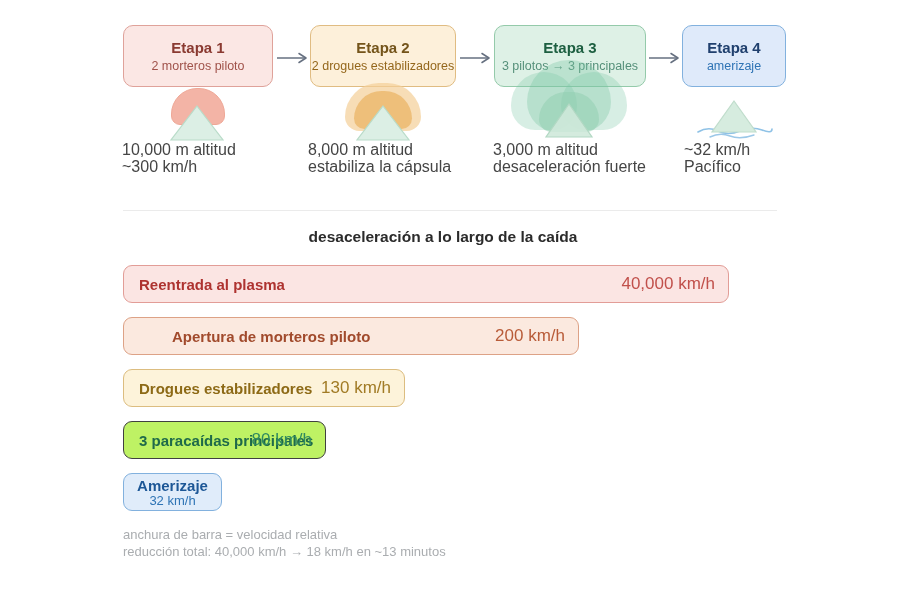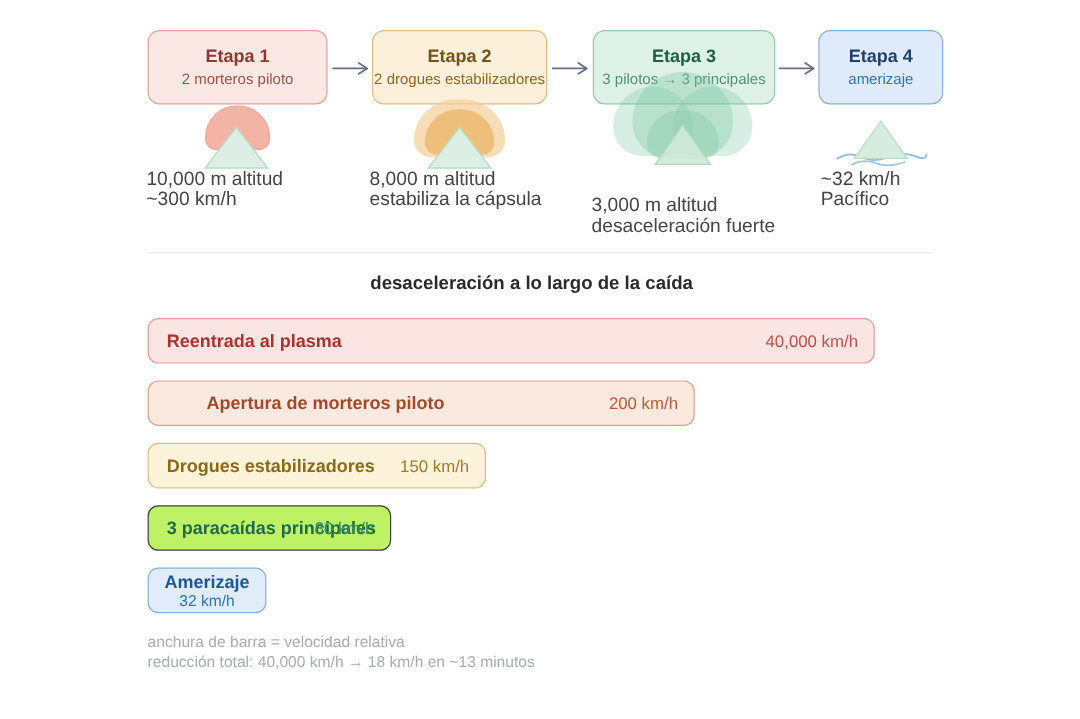--- a/index.html
+++ b/index.html
@@ -38,31 +38,31 @@
   .dome-green-right{left:561px;top:72px;width:66px;height:58px;background:#7cc6a4;opacity:.3;
     border-radius:33px 33px 24px 24px;}
   .dome-green-low{left:539px;top:92px;width:60px;height:40px;background:#8fceb0;opacity:.5;
     border-radius:30px 30px 14px 14px;}
   .capsule{position:absolute;z-index:4;}
   .t1{left:169px;top:104px;} .t2{left:355px;top:104px;} .t3{left:544px;top:102px;} .t4{left:710px;top:99px;}
   .waves{position:absolute;left:696px;top:122px;z-index:3;}
 
   
   .caption{position:absolute;top:141px;text-align:left;font-size:16px;line-height:17px;color:#454545;z-index:2;}
-  .c1{left:122px;width:150px;} .c2{left:308px;width:150px;} .c3{left:493px;width:154px;margin-top:22px;} .c4{left:684px;width:100px;}
+  .c1{left:122px;width:150px;} .c2{left:308px;width:150px;} .c3{left:493px;width:154px;} .c4{left:684px;width:100px;}
 
   .divider{position:absolute;top:210px;left:123px;width:654px;height:1px;background:#ebebeb;}
 
   
   .chart-title{position:absolute;top:228px;left:123px;width:640px;text-align:center;
     font-weight:600;font-size:15.5px;color:#2b2b2b;}
   .bar{position:absolute;left:123px;height:38px;border-radius:9px;box-sizing:border-box;
     display:flex;align-items:center;overflow:visible;}
   .bar-label{font-weight:bold;font-size:15px;padding-left:15px;white-space:nowrap;}
-  .bar-value{position:absolute;right:13px;font-size:14px;white-space:nowrap;}
+  .bar-value{position:absolute;right:13px;font-size:17px;white-space:nowrap;}
   .b1{top:265px;width:606px;background:#fbe5e3;border:1px solid #e29d97;}
   .b1 .bar-label{color:#ae3330;} .b1 .bar-value{color:#c1504b;}
   .b2{top:317px;width:456px;background:#fbe9df;border:1px solid #dda286;}
   .b2 .bar-label{color:#a14a2c;padding-left:48px;} .b2 .bar-value{color:#b85b38;}
   .b3{top:369px;width:282px;background:#fdf3da;border:1px solid #dcbd80;}
   .b3 .bar-label{color:#8d6a16;} .b3 .bar-value{color:#a17b25;}
   .b4{top:421px;width:203px;background:#bef264;border:1px solid #404040;}
   .b4 .bar-label{color:#1f6a4a;} .b4 .bar-value{color:#2f8a60;}
   .b5{top:473px;width:99px;background:#e0ecfa;border:1px solid #82b1de;
     flex-direction:column;justify-content:center;}
@@ -174,21 +174,21 @@
   <div class="bar b1">
     <span class="bar-label">Reentrada al plasma</span>
     <span class="bar-value">40,000 km/h</span>
   </div>
   <div class="bar b2">
     <span class="bar-label">Apertura de morteros piloto</span>
     <span class="bar-value">200 km/h</span>
   </div>
   <div class="bar b3">
     <span class="bar-label">Drogues estabilizadores</span>
-    <span class="bar-value">150 km/h</span>
+    <span class="bar-value">130 km/h</span>
   </div>
   <div class="bar b4">
     <span class="bar-label">3 paracaídas principales</span>
     <span class="bar-value">80 km/h</span>
   </div>
   <div class="bar b5">
     <span class="bar-label">Amerizaje</span>
     <span class="bar-value">32 km/h</span>
   </div>
 

